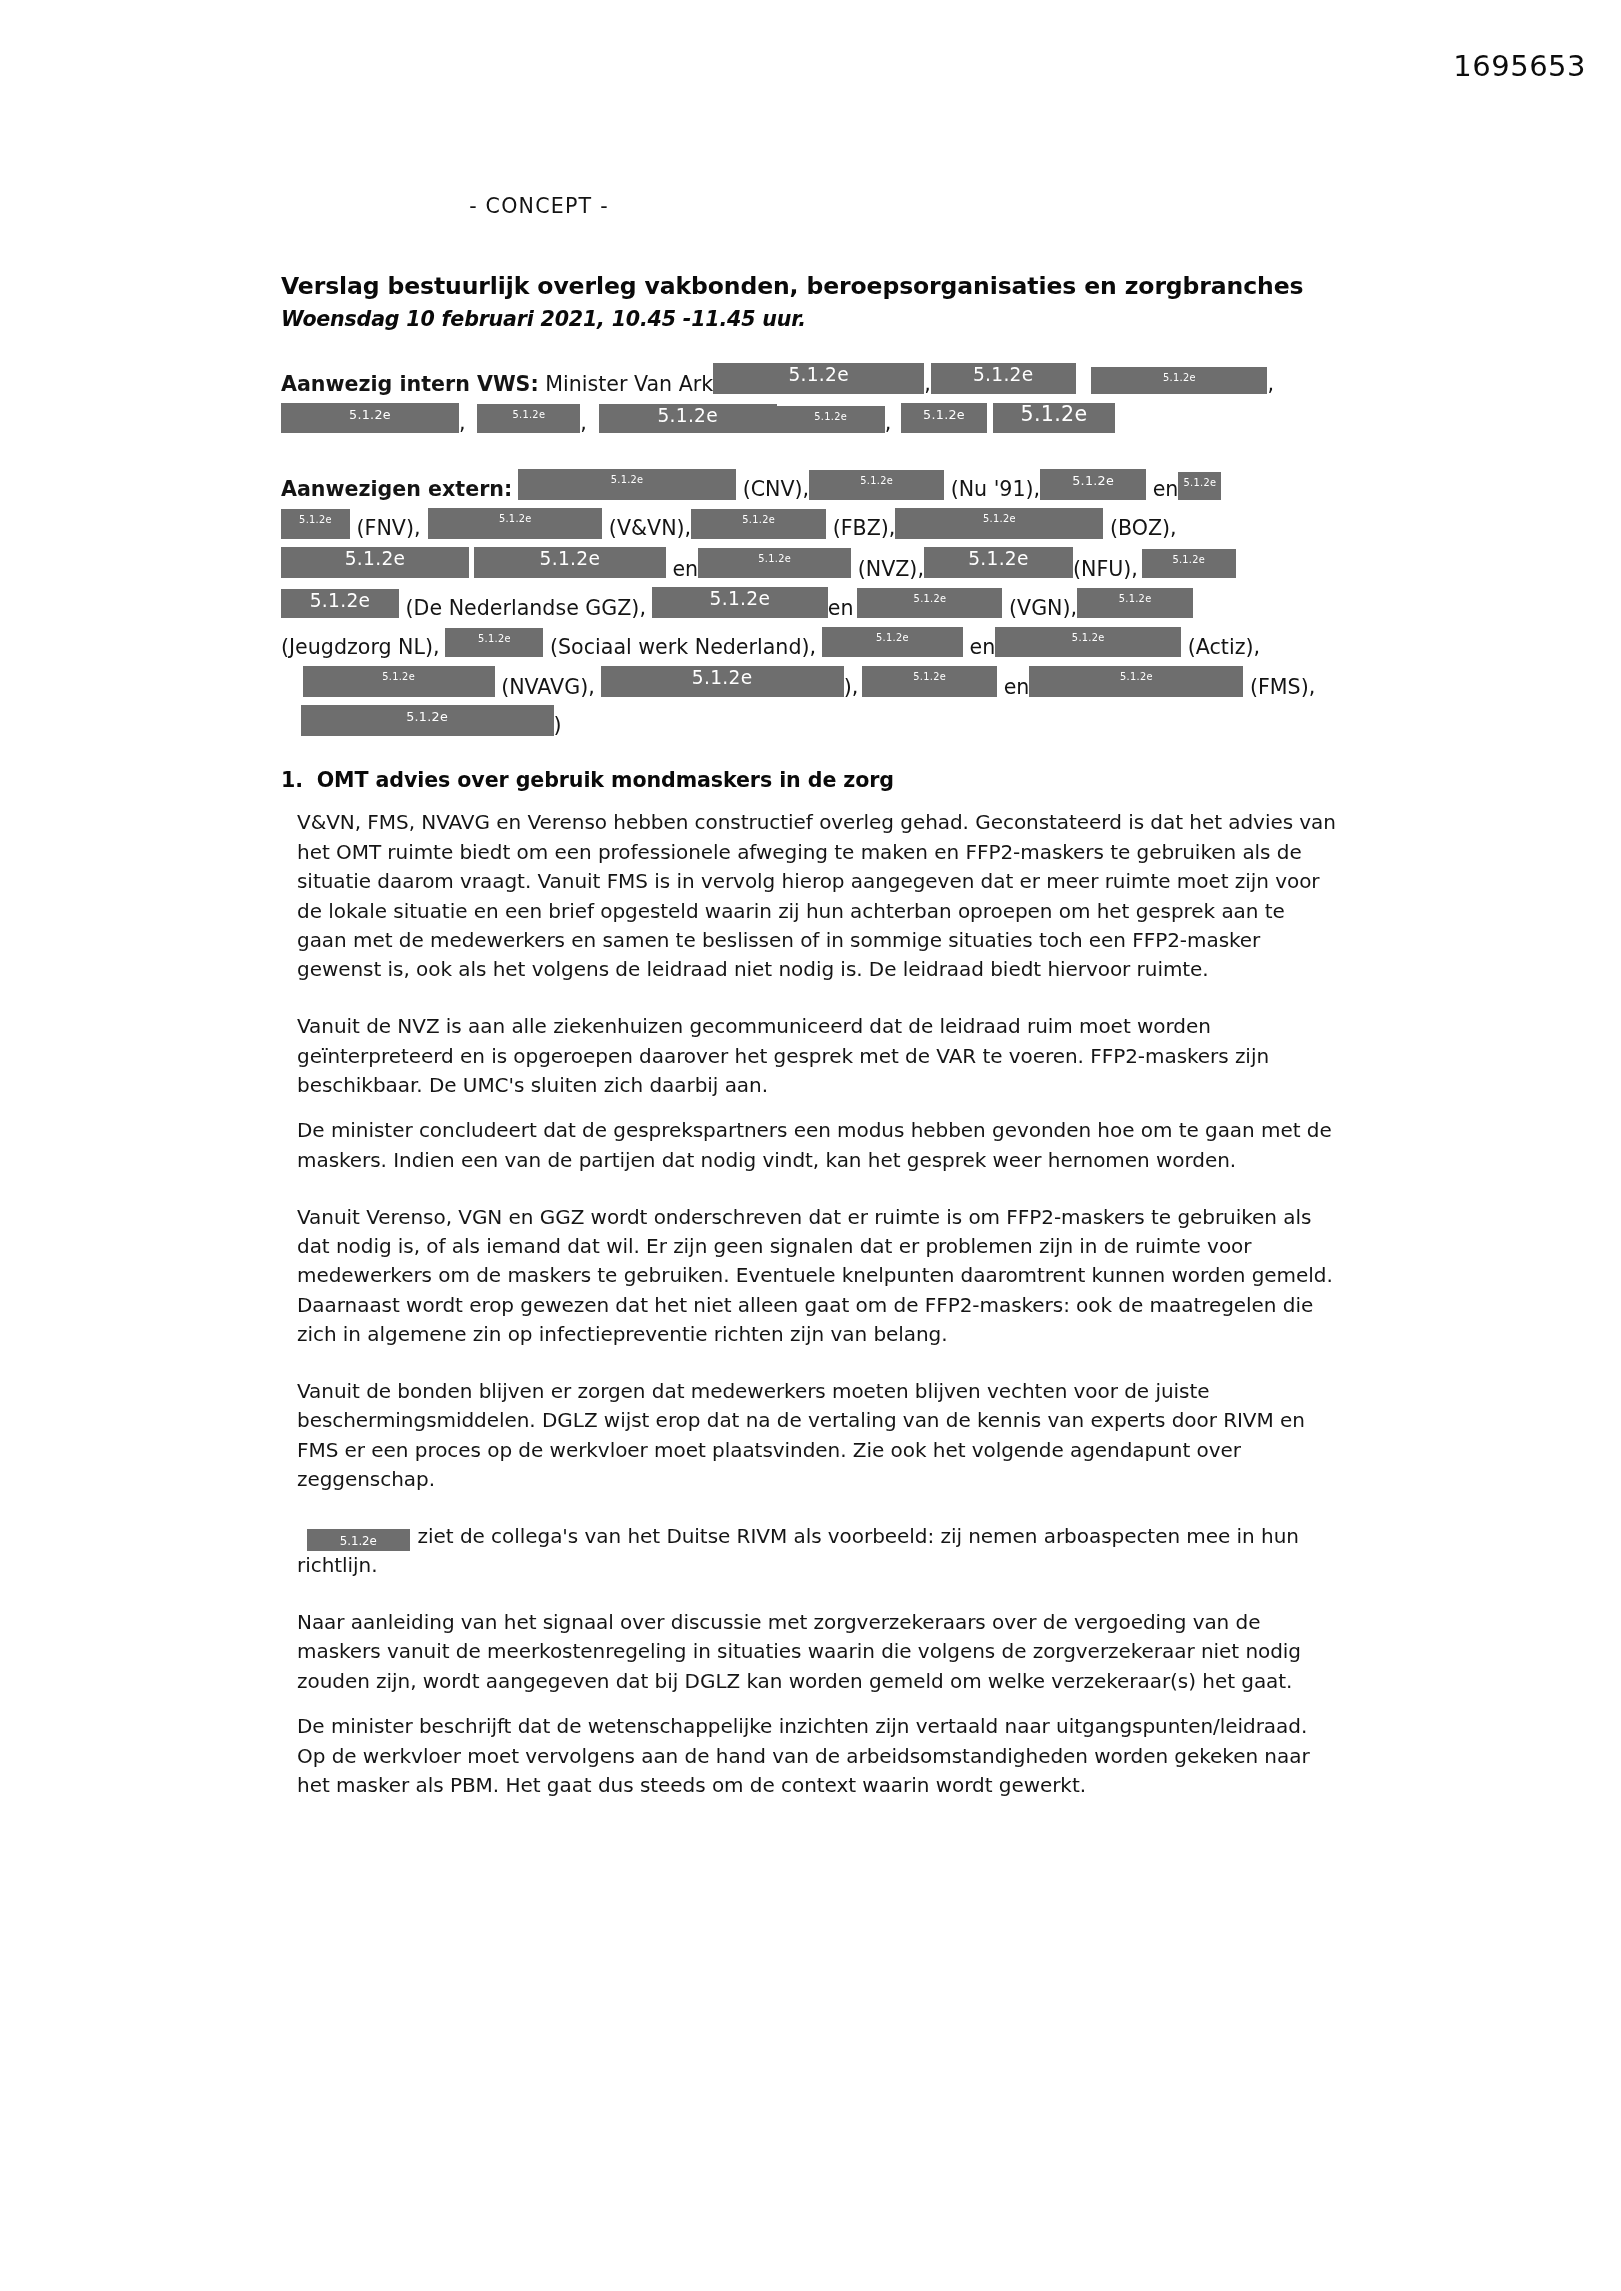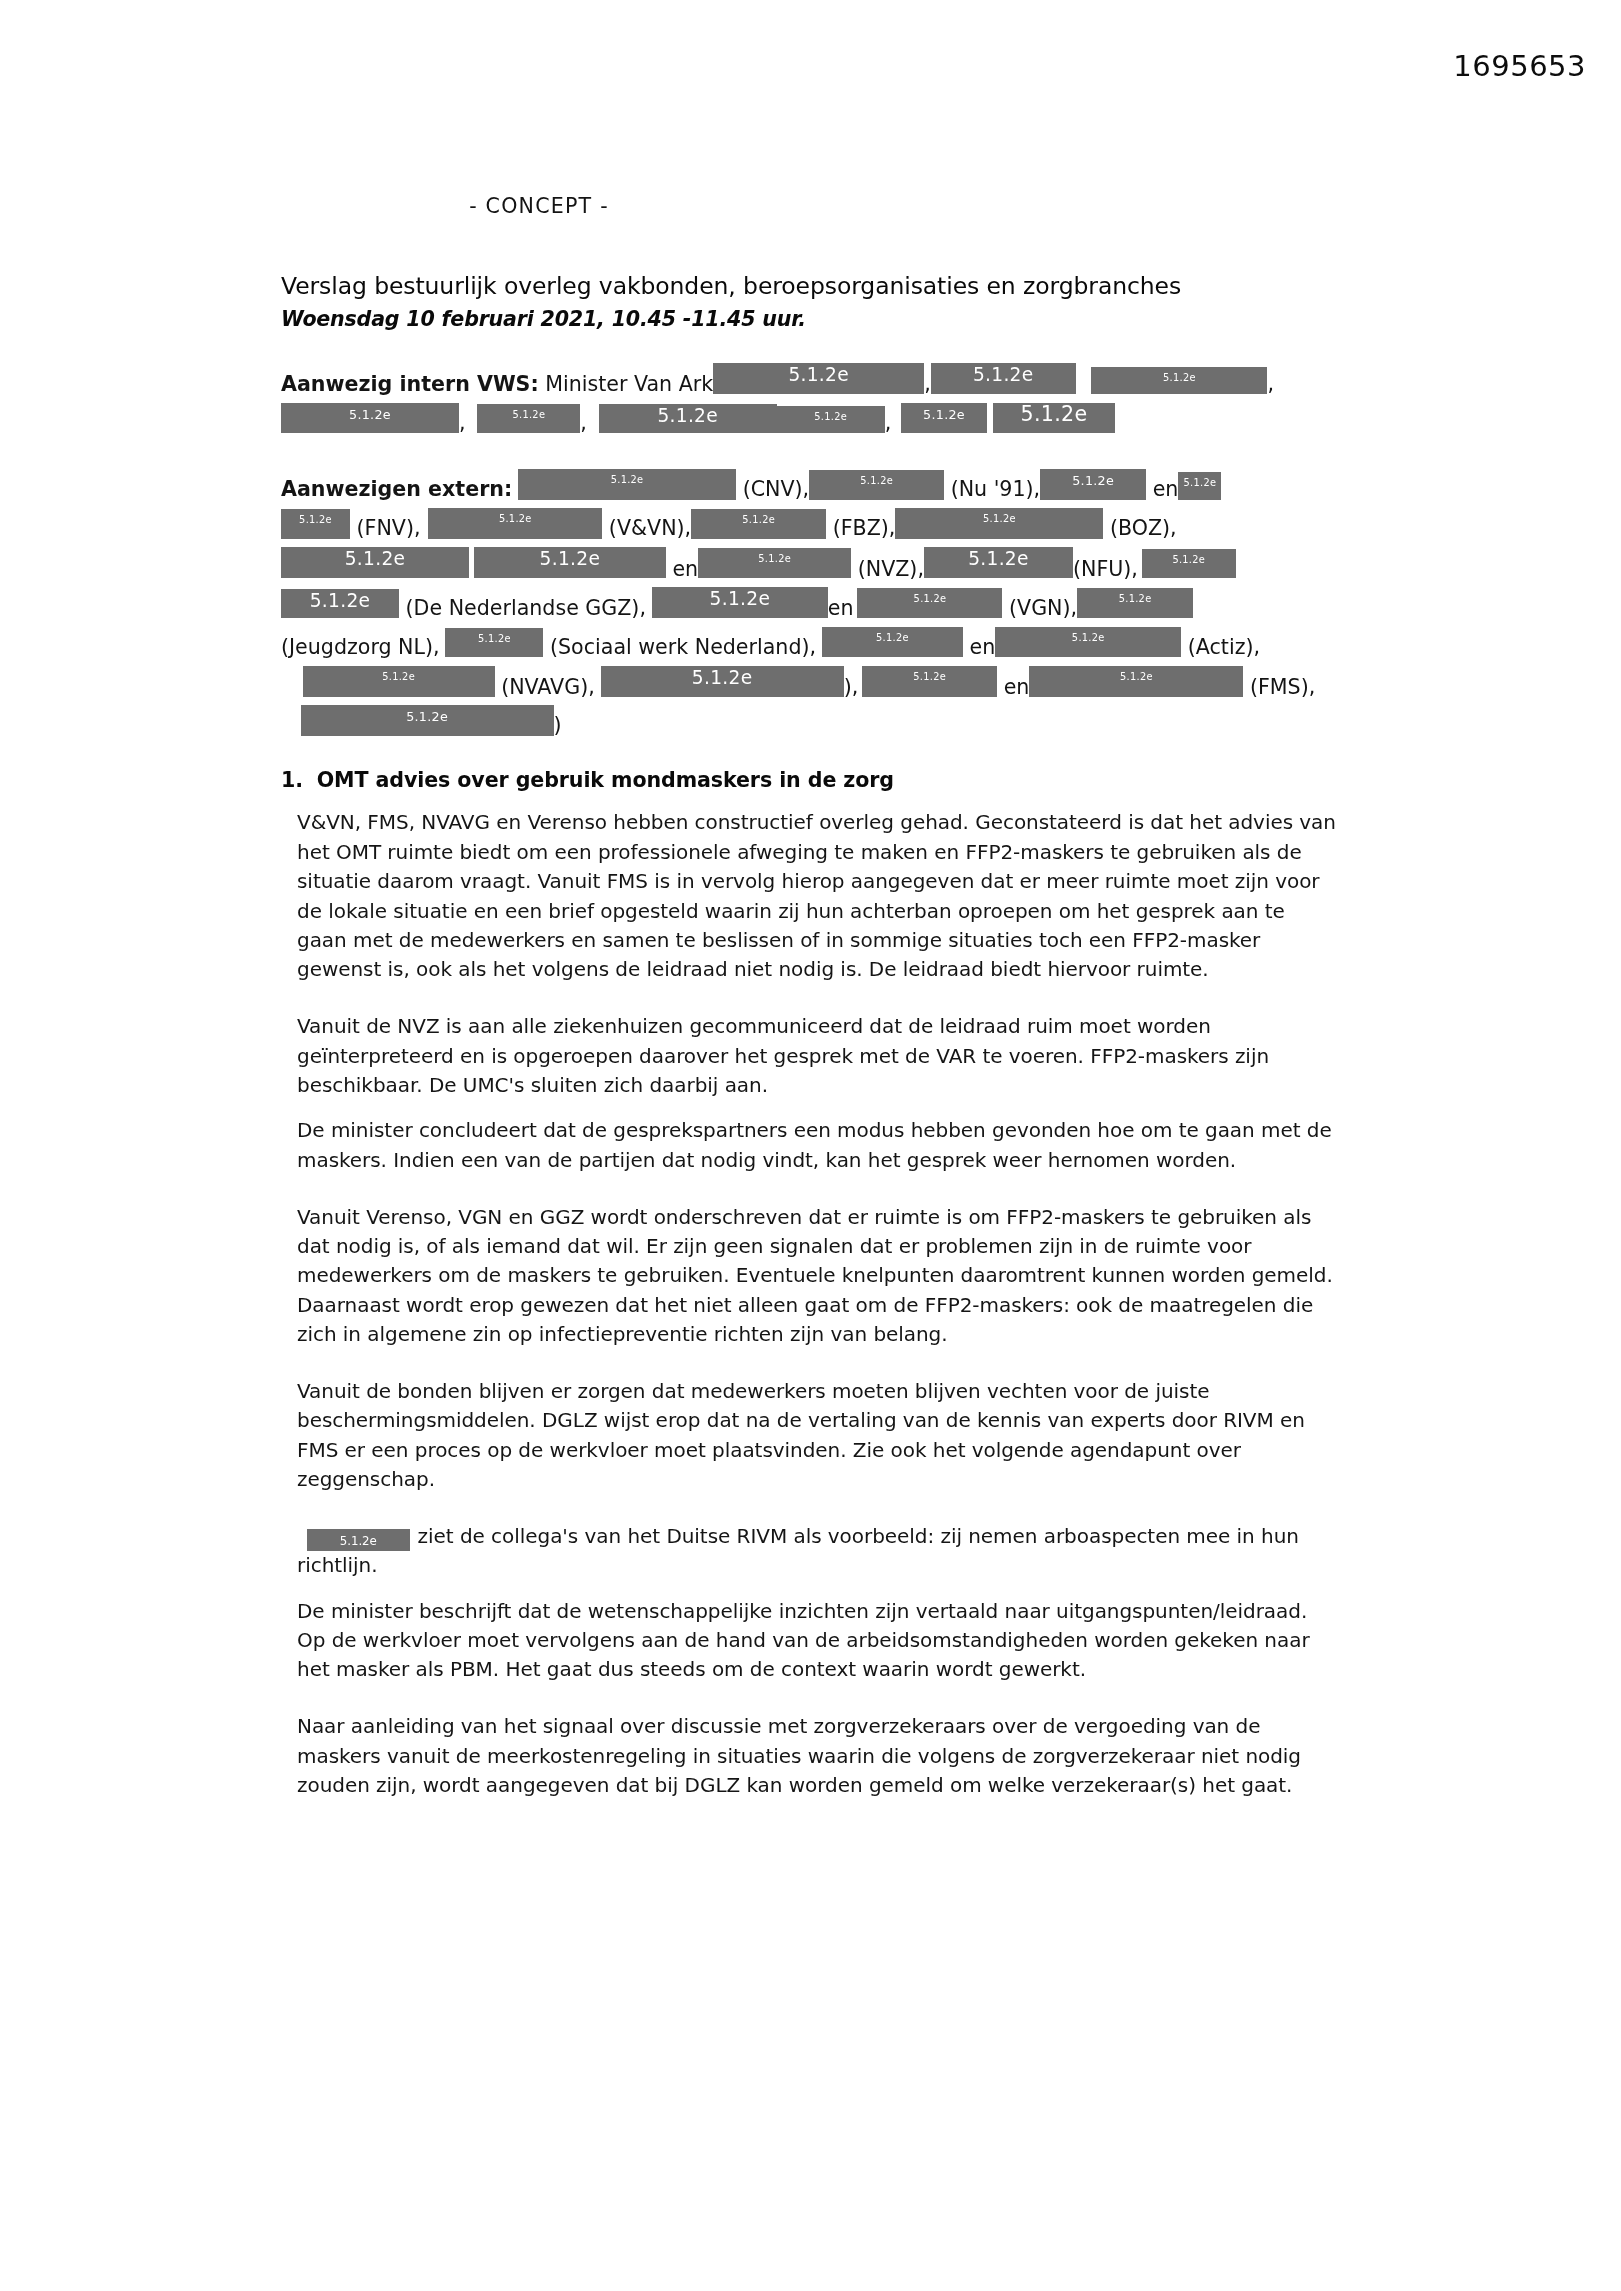--- a/index.html
+++ b/index.html
@@ -41,21 +41,21 @@
   }
   
   .content {
     position: absolute;
     left: 281px;
     top: 272px;
     width: 1073px;
   }
   .title {
     font-size: 23.5px;
-    font-weight: normal;
+    font-weight: bold;
     letter-spacing: -0.1px;
     line-height: 1.25;
     color: #0a0a0a;
   }
   .subtitle {
     font-size: 20.6px;
     font-weight: bold;
     font-style: italic;
     margin-top: 6px;
     letter-spacing: -0.2px;
@@ -170,18 +170,18 @@
     <div class="section-head">
       <span class="num">1.</span><span>OMT advies over gebruik mondmaskers in de zorg</span>
     </div>
 
     <p class="body">V&amp;VN, FMS, NVAVG en Verenso hebben constructief overleg gehad. Geconstateerd is dat het advies van het OMT ruimte biedt om een professionele afweging te maken en FFP2-maskers te gebruiken als de situatie daarom vraagt. Vanuit FMS is in vervolg hierop aangegeven dat er meer ruimte moet zijn voor de lokale situatie en een brief opgesteld waarin zij hun achterban oproepen om het gesprek aan te gaan met de medewerkers en samen te beslissen of in sommige situaties toch een FFP2-masker gewenst is, ook als het volgens de leidraad niet nodig is. De leidraad biedt hiervoor ruimte.</p>
     <p class="body gap">Vanuit de NVZ is aan alle ziekenhuizen gecommuniceerd dat de leidraad ruim moet worden geïnterpreteerd en is opgeroepen daarover het gesprek met de VAR te voeren. FFP2-maskers zijn beschikbaar. De UMC's sluiten zich daarbij aan.</p>
     <p class="body">De minister concludeert dat de gesprekspartners een modus hebben gevonden hoe om te gaan met de maskers. Indien een van de partijen dat nodig vindt, kan het gesprek weer hernomen worden.</p>
     <p class="body gap">Vanuit Verenso, VGN en GGZ wordt onderschreven dat er ruimte is om FFP2-maskers te gebruiken als dat nodig is, of als iemand dat wil. Er zijn geen signalen dat er problemen zijn in de ruimte voor medewerkers om de maskers te gebruiken. Eventuele knelpunten daaromtrent kunnen worden gemeld. Daarnaast wordt erop gewezen dat het niet alleen gaat om de FFP2-maskers: ook de maatregelen die zich in algemene zin op infectiepreventie richten zijn van belang.</p>
     <p class="body gap">Vanuit de bonden blijven er zorgen dat medewerkers moeten blijven vechten voor de juiste beschermingsmiddelen. DGLZ wijst erop dat na de vertaling van de kennis van experts  door RIVM en FMS er een proces op de werkvloer moet plaatsvinden. Zie ook het volgende agendapunt over zeggenschap.</p>
     <p class="body gap"><span class="inline-redact-lead">5.1.2e</span><span>ziet de collega's van het Duitse RIVM als voorbeeld: zij nemen arboaspecten mee in hun richtlijn.</span></p>
+    <p class="body gap">Naar aanleiding van het signaal over discussie met zorgverzekeraars over de vergoeding van de maskers vanuit de meerkostenregeling in situaties waarin die volgens de zorgverzekeraar niet nodig zouden zijn, wordt aangegeven dat bij DGLZ kan worden gemeld om  welke verzekeraar(s) het gaat.</p>
     <p class="body">De minister beschrijft dat de wetenschappelijke inzichten zijn vertaald naar uitgangspunten/leidraad. Op de werkvloer moet vervolgens aan de hand van de arbeidsomstandigheden worden gekeken naar het masker als PBM. Het gaat dus steeds om de context waarin wordt gewerkt.</p>
-    <p class="body gap">Naar aanleiding van het signaal over discussie met zorgverzekeraars over de vergoeding van de maskers vanuit de meerkostenregeling in situaties waarin die volgens de zorgverzekeraar niet nodig zouden zijn, wordt aangegeven dat bij DGLZ kan worden gemeld om  welke verzekeraar(s) het gaat.</p>
 
   </div>
 </div>
 
 
 </body></html>

